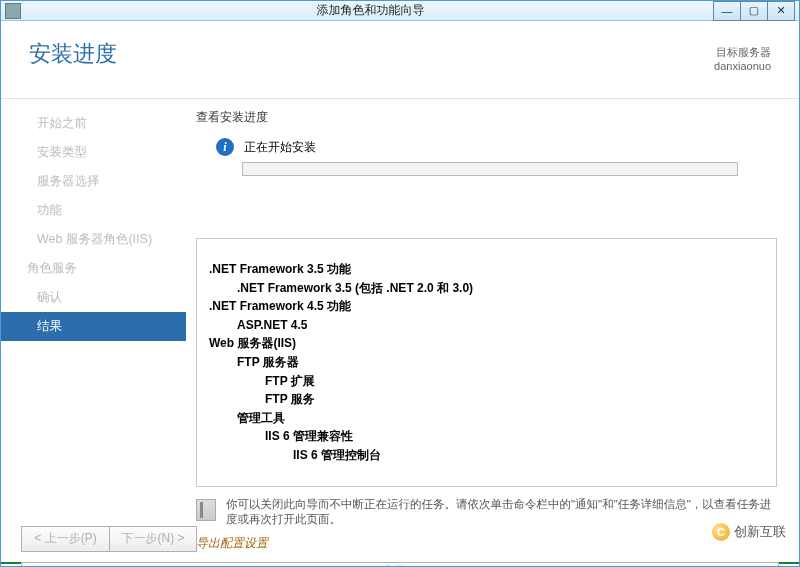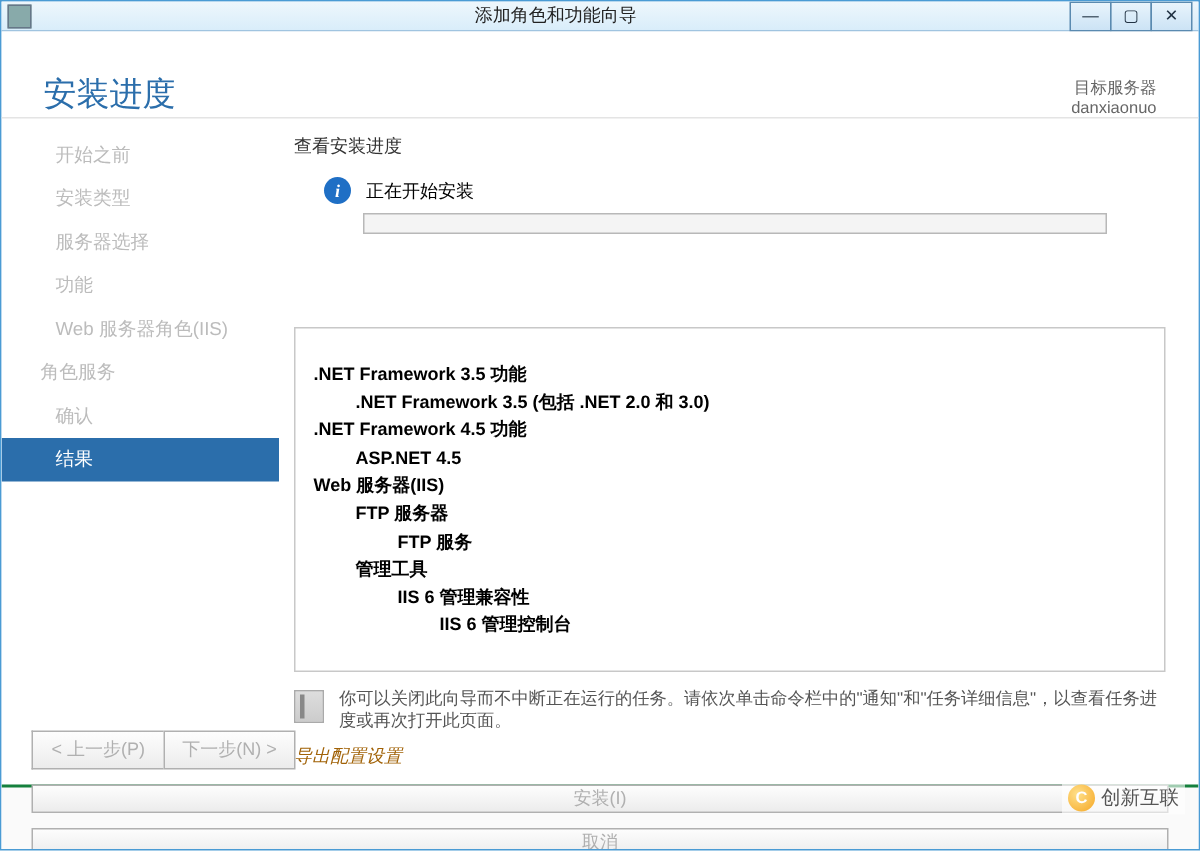--- a/index.html
+++ b/index.html
@@ -52,22 +52,21 @@
     flex: 1;
     display: flex;
     flex-direction: column;
     background: #fff;
   }
 
   .header-row {
     display: flex;
     padding: 18px 28px 0 28px;
     border-bottom: 1px solid #e4e4e4;
-    height: 58px;
-    align-items: flex-end;
+    height: 78px;
   }
   .page-title {
     font-size: 22px;
     color: #2b6eab;
     font-weight: 300;
     flex: 1;
   }
   .server-info {
     text-align: right;
     color: #666;
@@ -268,20 +267,21 @@
       </div>
       <div class="progress-wrap"></div>
 
       <div class="feature-box" id="feature-box">
           <div class="l0">.NET Framework 3.5 功能</div>
           <div class="l1b">.NET Framework 3.5 (包括 .NET 2.0 和 3.0)</div>
           <div class="l0">.NET Framework 4.5 功能</div>
           <div class="l1b">ASP.NET 4.5</div>
           <div class="l0">Web 服务器(IIS)</div>
           <div class="l1b">FTP 服务器</div>
+          <div class="l2b">FTP 扩展</div>
           <div class="l2b">FTP 服务</div>
           <div class="l1b">管理工具</div>
           <div class="l2b">IIS 6 管理兼容性</div>
           <div class="l3b">IIS 6 管理控制台</div>
         </div>
 
       <div class="note-row">
         <div class="flag-icon"></div>
         <div>你可以关闭此向导而不中断正在运行的任务。请依次单击命令栏中的"通知"和"任务详细信息"，以查看任务进度或再次打开此页面。</div>
       </div>

